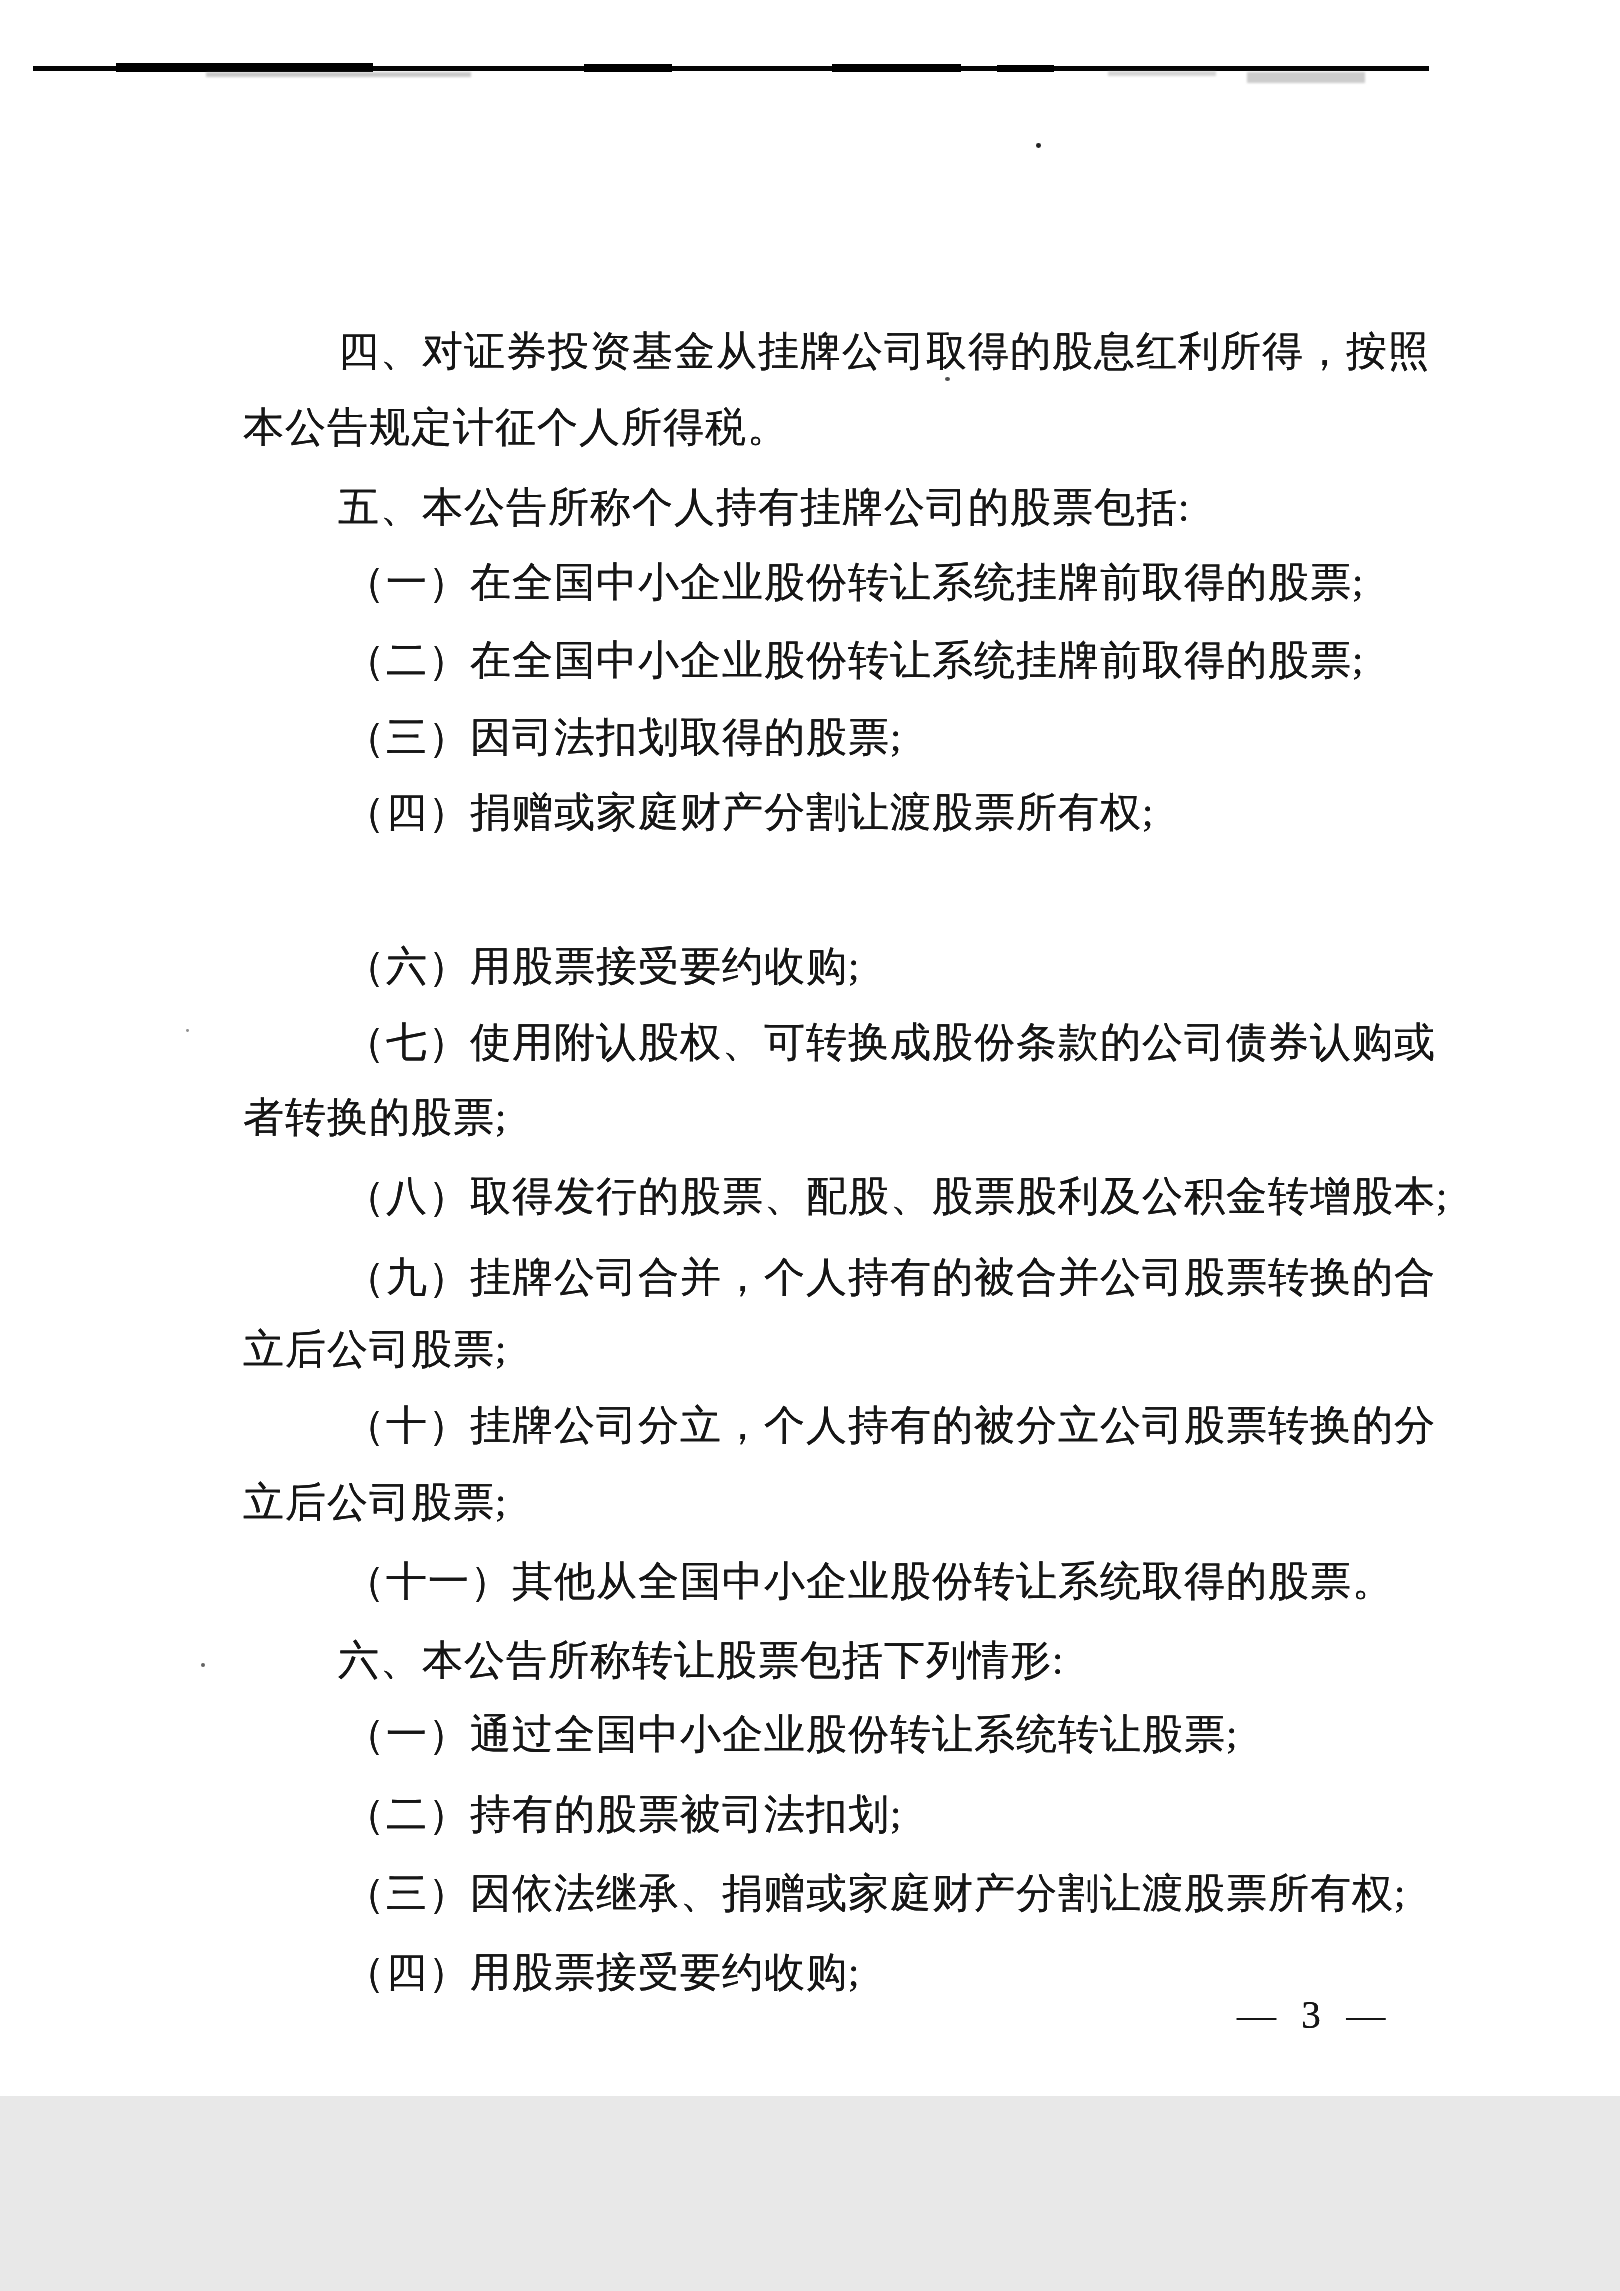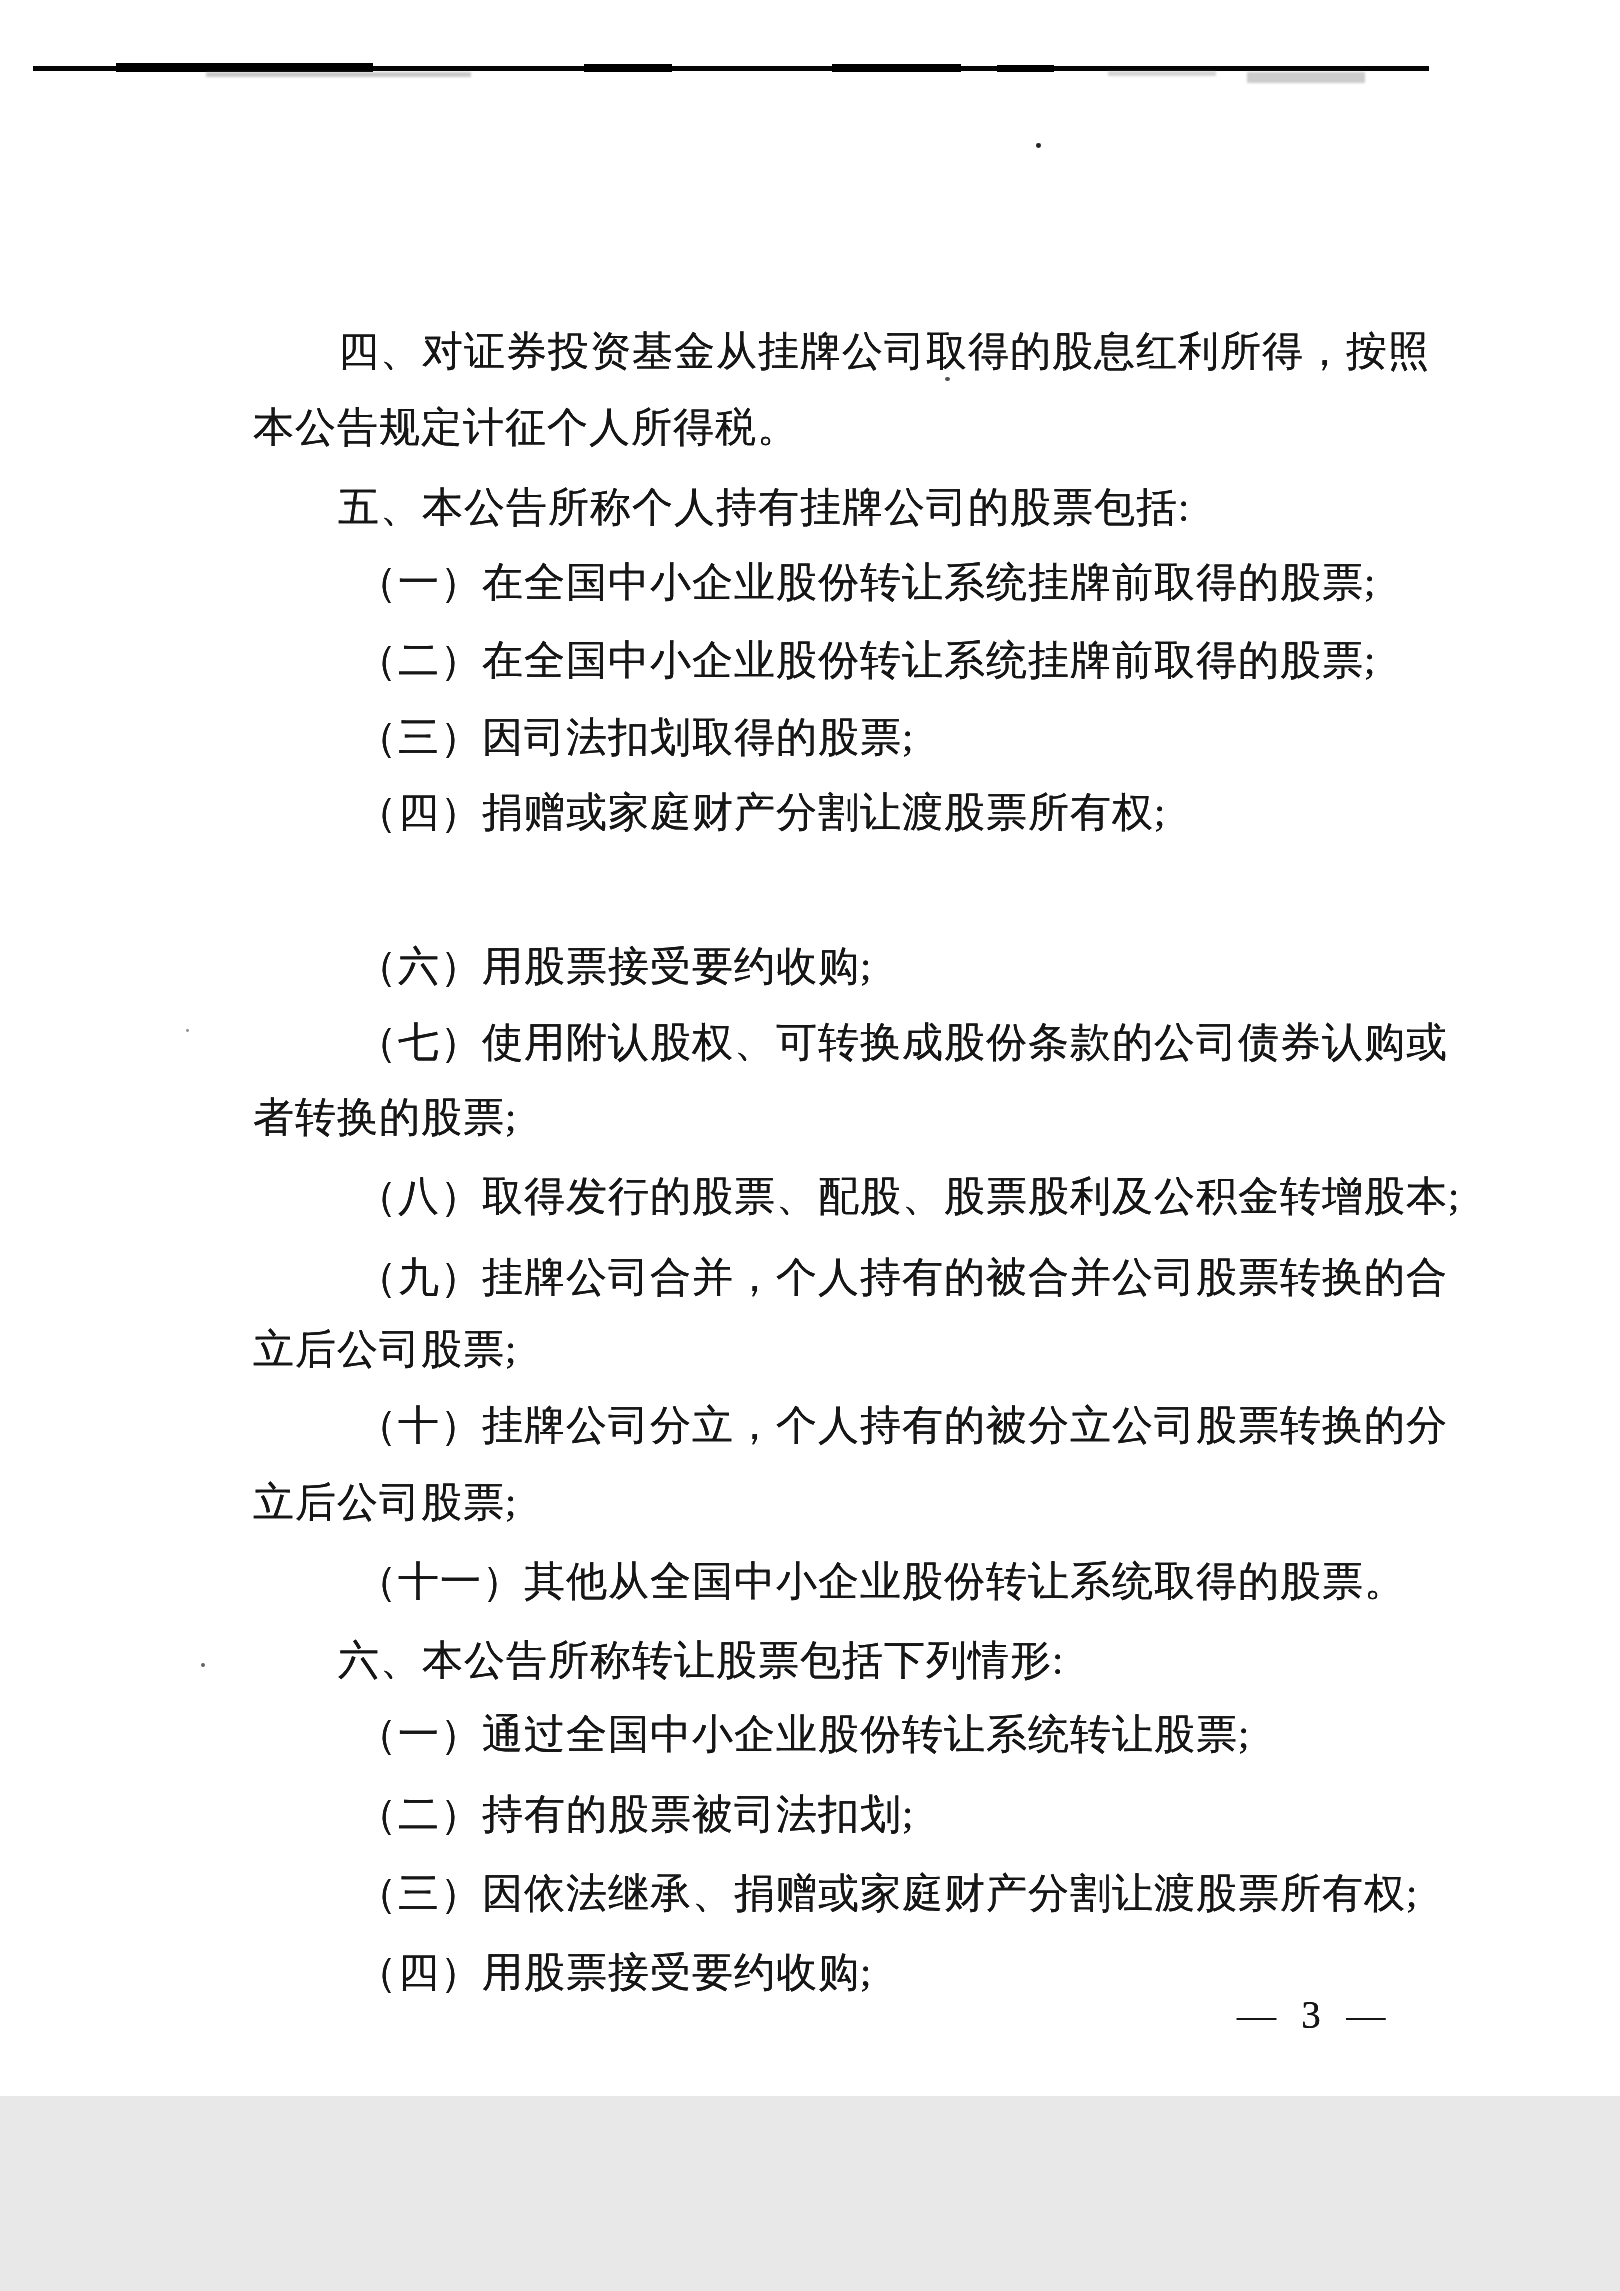--- a/index.html
+++ b/index.html
@@ -24,22 +24,22 @@
   .doc-line{
     position:absolute;
     white-space:nowrap;
     font-size:41px;
     line-height:45px;
     letter-spacing:1px;
     color:#161616;
     text-shadow:0 0 0.6px #000;
   }
   .sec{left:338px;}   
-  .item{left:356px;}  
-  .cont{left:253px;text-align:right;}  
+  .item{left:344px;}  
+  .cont{left:243px;text-align:right;}  
   
   .page-number{
     position:absolute;
     left:1237px;top:1992px;
     font-size:39px;
     letter-spacing:7.8px;
     color:#161616;
     white-space:nowrap;
     text-shadow:0 0 0.5px #000;
   }

